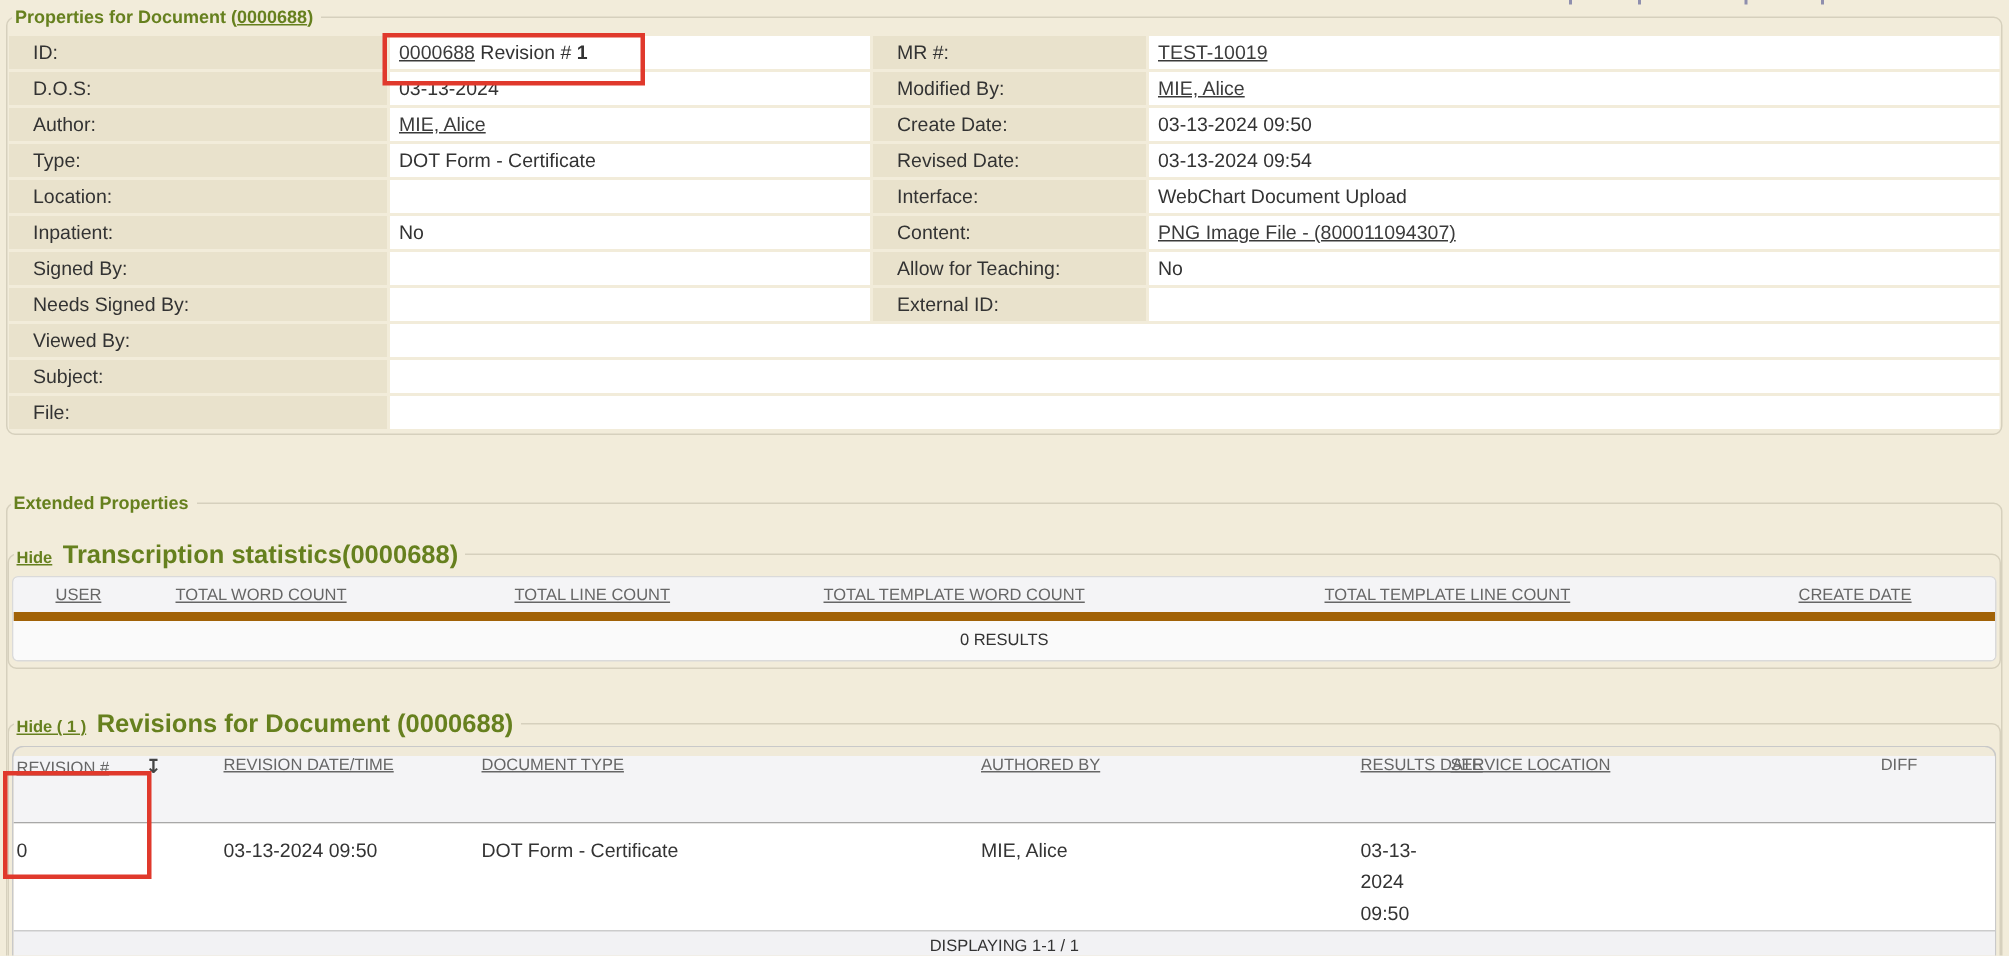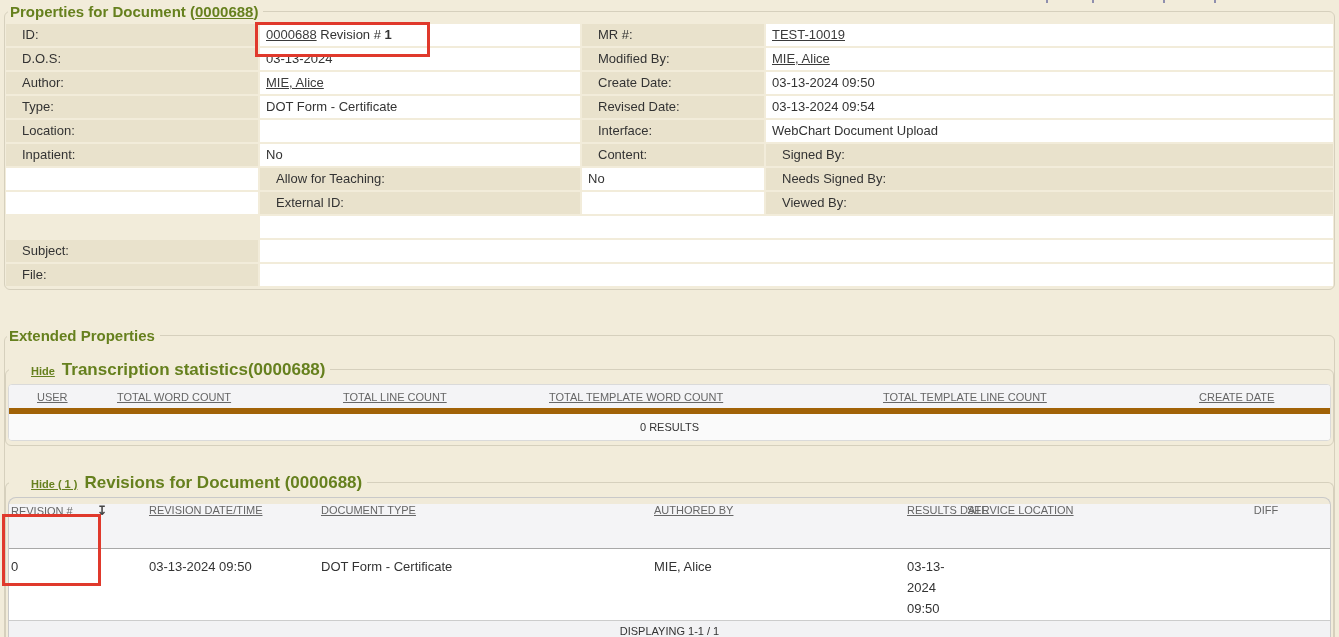--- a/index.html
+++ b/index.html
@@ -10,24 +10,24 @@
   html,body{margin:0;padding:0;}
   body{
     width:1339px;height:637px;overflow:hidden;position:relative;
     background:var(--beige);
     font-family:"Liberation Sans","DejaVu Sans",sans-serif;
     font-size:13px;color:#333;
   }
   a{color:#3b3b3b;text-decoration:underline;cursor:pointer;}
   fieldset{border:1px solid #d6d0bd;border-radius:6px;padding:1px 1px 3px;}
   legend{padding:0 5px 0 2px;margin-left:2px;white-space:nowrap;}
-  .sec-title{color:var(--green);font-weight:bold;font-size:15px;line-height:19px;}
+  .sec-title{color:var(--green);font-weight:bold;font-size:12px;line-height:19px;}
   .sec-title a{color:var(--green);}
   .big-title{color:var(--green);font-weight:bold;font-size:17px;line-height:21px;}
-  .hide-link{color:var(--green);font-weight:bold;font-size:11px;text-decoration:underline;margin-right:7px;margin-left:20px;}
+  .hide-link{color:var(--green);font-weight:bold;font-size:11px;text-decoration:underline;margin-right:7px;}
 
   
   #props-fieldset{margin:2px 4px 0;}
   #props-grid{display:grid;grid-template-columns:252px 320px 182px 1fr;gap:2px;margin-top:2px;}
   .plabel{background:var(--labelbg);padding:3px 4px 2px 16px;height:17px;line-height:16px;white-space:nowrap;overflow:hidden;}
   .pvalue{background:#fff;padding:3px 4px 2px 6px;height:17px;line-height:16px;white-space:nowrap;overflow:hidden;}
   .pvalue.span{grid-column:2 / -1;}
 
   
   #extended-fieldset{margin:36px 4px 0;padding:0 0 4px;}
@@ -89,20 +89,21 @@
       <div class="pvalue">DOT Form - Certificate</div>
       <div class="plabel">Revised Date:</div>
       <div class="pvalue">03-13-2024 09:54</div>
       <div class="plabel">Location:</div>
       <div class="pvalue"></div>
       <div class="plabel">Interface:</div>
       <div class="pvalue">WebChart Document Upload</div>
       <div class="plabel">Inpatient:</div>
       <div class="pvalue">No</div>
       <div class="plabel">Content:</div>
+      <div class="pvalue"><a>PNG Image File - (800011094307)</a></div>
       <div class="plabel">Signed By:</div>
       <div class="pvalue"></div>
       <div class="plabel">Allow for Teaching:</div>
       <div class="pvalue">No</div>
       <div class="plabel">Needs Signed By:</div>
       <div class="pvalue"></div>
       <div class="plabel">External ID:</div>
       <div class="pvalue"></div>
       <div class="plabel">Viewed By:</div>
       <div class="pvalue span"></div>

